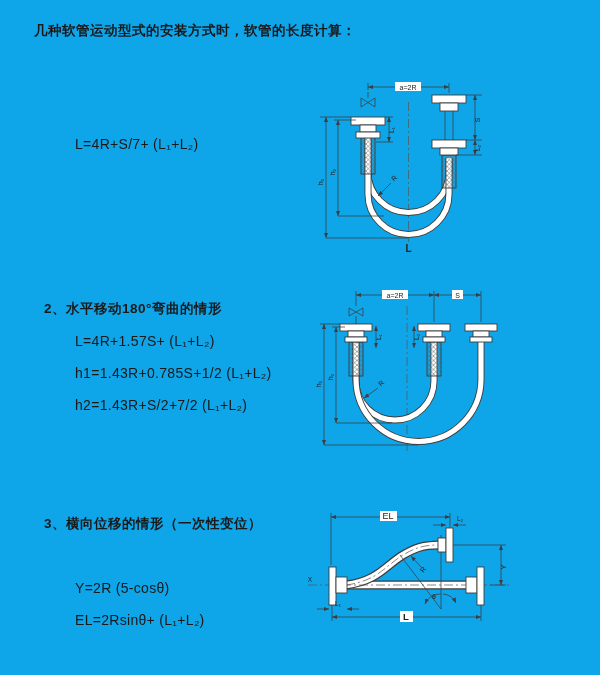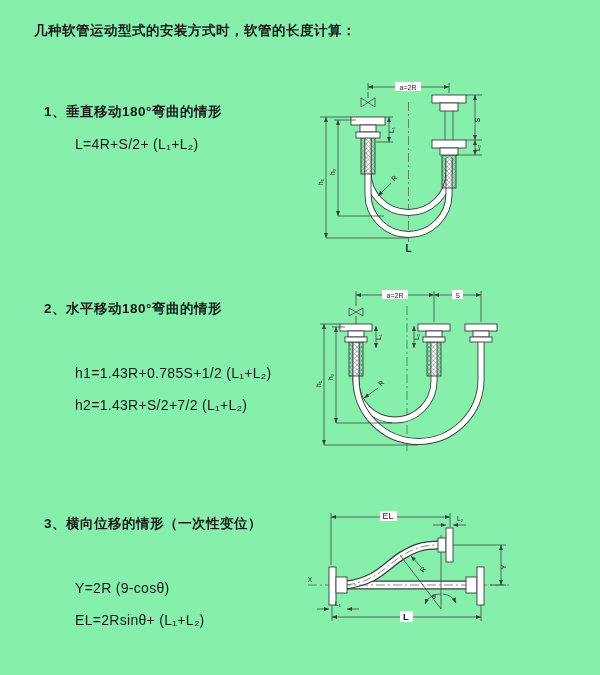--- a/index.html
+++ b/index.html
@@ -1,17 +1,17 @@
 <!DOCTYPE html>
 <html><head>
 <meta charset="utf-8">
 <style>
   html,body{margin:0;padding:0;background:#fff;}
   .page{
-    position:relative;width:600px;height:675px;background:#86efac;overflow:hidden;
+    position:relative;width:600px;height:675px;background:#0ea5e9;overflow:hidden;
     font-family:"Liberation Sans","DejaVu Sans",sans-serif;color:#1a1a1a;
   }
   .abs{position:absolute;}
   .doc-title{left:34px;top:22px;font-size:13.5px;font-weight:bold;letter-spacing:.5px;}
   .sec-heading{font-size:13.5px;font-weight:bold;letter-spacing:.5px;}
   .formula{font-size:14px;font-weight:500;letter-spacing:.3px;}
   svg text{font-family:"Liberation Sans","DejaVu Sans",sans-serif;fill:#222;}
   .dimtxt{font-size:7px;}
   .dimtxt-sm{font-size:6.5px;}
   .biglabel{font-size:10px;font-weight:bold;}
@@ -34,29 +34,29 @@
         <path d="M0,1.2 L7,4 L0,6.8 z" fill="#3d3d3d"></path>
       </marker>
       <pattern id="braid" width="4.5" height="4.5" patternUnits="userSpaceOnUse">
         <path d="M0,4.5 L4.5,0 M0,0 L4.5,4.5" stroke="#666" stroke-width="0.55"></path>
       </pattern>
     </defs>
   </svg>
 
   <div class="abs doc-title">几种软管运动型式的安装方式时，软管的长度计算：</div>
 
-  <div class="abs sec-heading" style="left:44px;top:103px">1、垂直移动180°弯曲的情形</div>
-  <div class="abs formula" style="left:75px;top:136px">L=4R+S/2+ (L₁+L₂)</div>
+  <div class="abs formula" style="left:75px;top:136px">L=4R+S/7+ (L₁+L₂)</div>
 
   <div class="abs sec-heading" style="left:44px;top:300px">2、水平移动180°弯曲的情形</div>
+  <div class="abs formula" style="left:75px;top:333px">L=4R+1.57S+ (L₁+L₂)</div>
   <div class="abs formula" style="left:75px;top:365px">h1=1.43R+0.785S+1/2 (L₁+L₂)</div>
   <div class="abs formula" style="left:75px;top:397px">h2=1.43R+S/2+7/2 (L₁+L₂)</div>
 
   <div class="abs sec-heading" style="left:44px;top:515px">3、横向位移的情形（一次性变位）</div>
-  <div class="abs formula" style="left:75px;top:580px">Y=2R (9-cosθ)</div>
+  <div class="abs formula" style="left:75px;top:580px">Y=2R (5-cosθ)</div>
   <div class="abs formula" style="left:75px;top:612px">EL=2Rsinθ+ (L₁+L₂)</div>
 
   <svg class="abs" style="left:312px;top:72px" width="286" height="192" viewBox="0 0 286 192">
 
     <line class="cl" x1="96.5" y1="30" x2="96.5" y2="170"></line>
 
     <g>
       <path class="hose-out" stroke-width="7" d="M56,62 V100 A40.5,40.5 0 0 0 137,100 V86"></path>
       <path class="hose-in" stroke-width="5.2" d="M56,62 V100 A40.5,40.5 0 0 0 137,100 V86"></path>
     </g>

